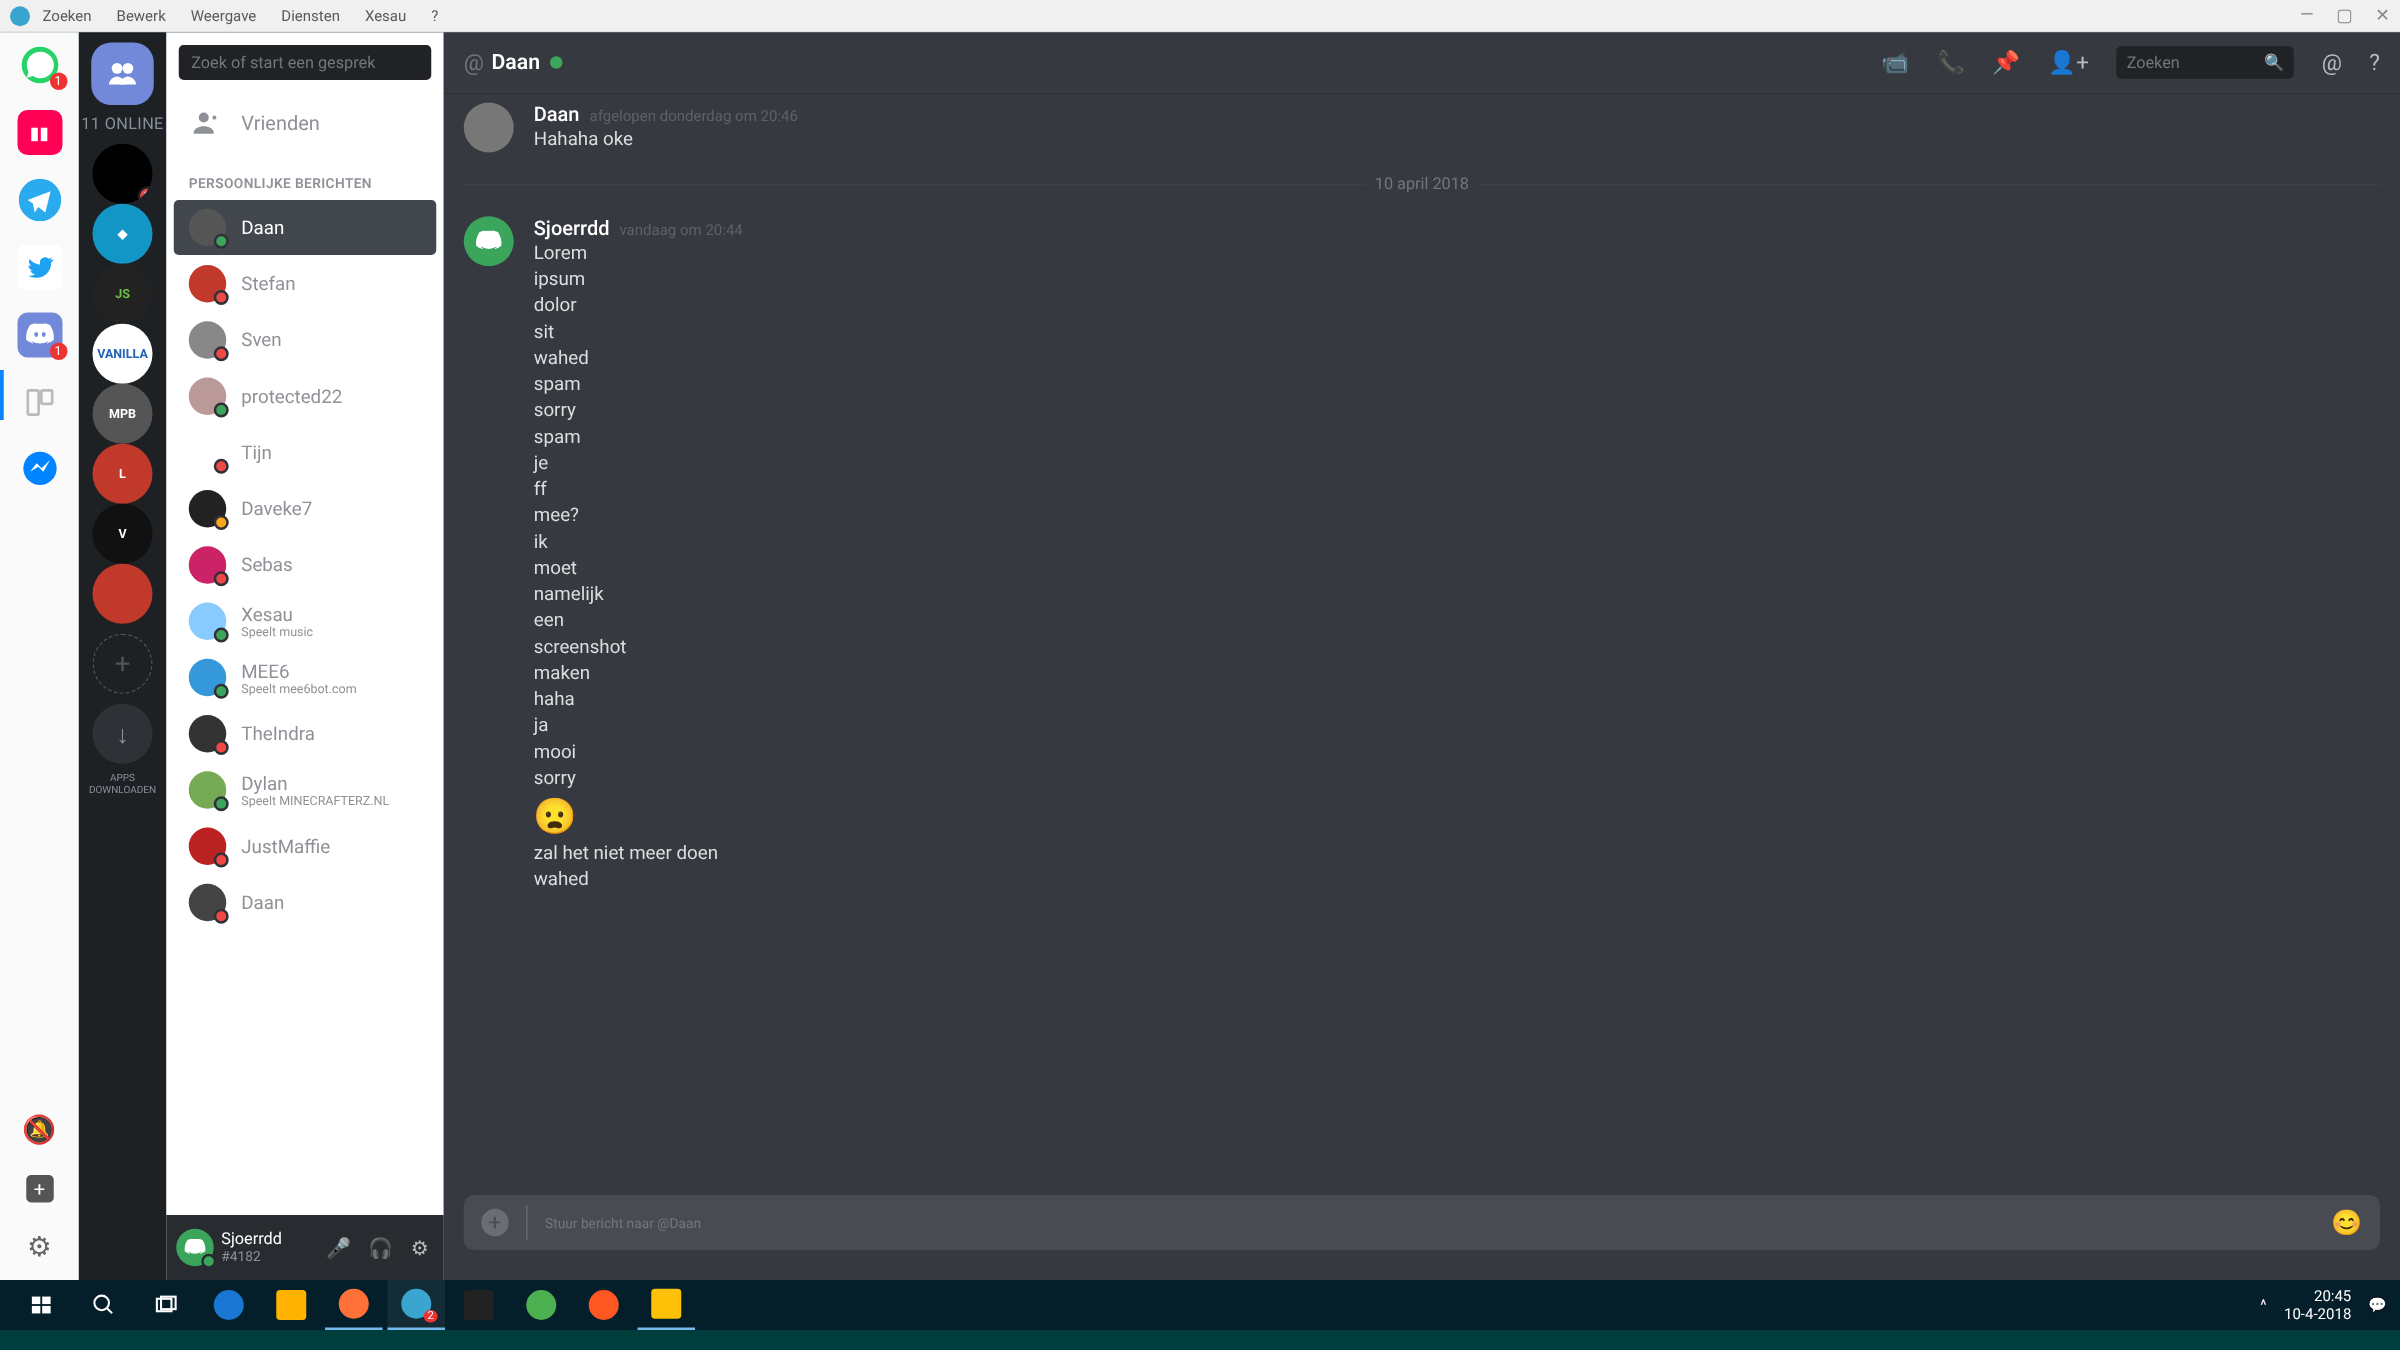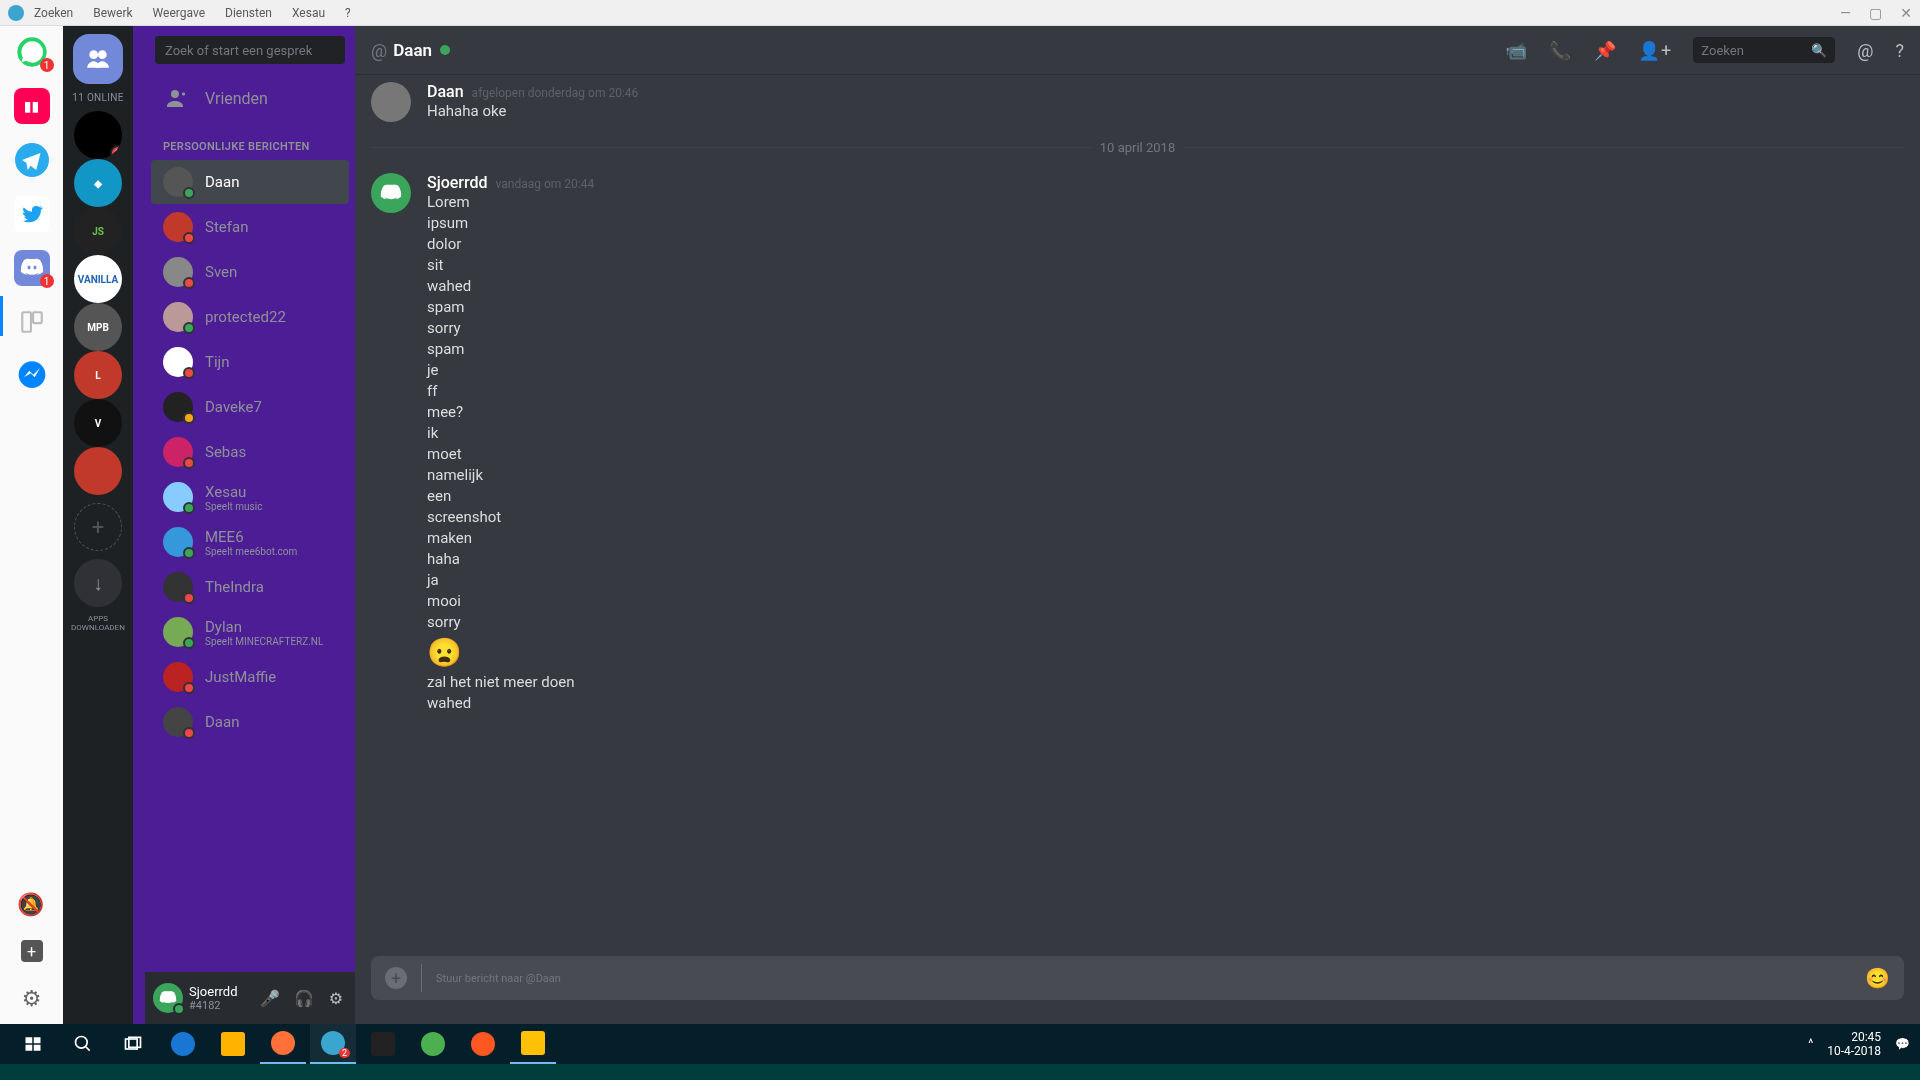--- a/index.html
+++ b/index.html
@@ -15,28 +15,28 @@
 .app-rail { width: 63px; background: #fafafa; display: flex; flex-direction: column; align-items: center; padding: 8px 0; gap: 18px; position: relative; }
 .app-rail .rail-icon { width: 36px; height: 36px; border-radius: 8px; display: flex; align-items: center; justify-content: center; font-size: 22px; position: relative; cursor: pointer; }
 .app-rail .badge { position: absolute; bottom: -2px; right: -4px; background: #e33; color: #fff; font-size: 10px; border-radius: 8px; min-width: 14px; height: 14px; display: flex; align-items: center; justify-content: center; padding: 0 3px; }
 .app-rail .spacer { flex: 1; }
 .app-rail .active-ind { position: absolute; left: 0; top: 270px; width: 3px; height: 40px; background: #0a84ff; }
 
 .discord-wrap { flex: 1; display: flex; background: #36393e; }
 
 .server-col { width: 70px; background: #1e2124; display: flex; flex-direction: column; align-items: center; padding: 8px 0; gap: 8px; overflow: hidden; }
 .server-col .home { width: 50px; height: 50px; background: #7289da; border-radius: 16px; display: flex; align-items: center; justify-content: center; color: #fff; }
-.server-col .status-txt { font-size: 10px; color: #87909c; text-align: left; letter-spacing: 0.3px; }
+.server-col .status-txt { font-size: 13px; color: #87909c; text-align: left; letter-spacing: 0.3px; }
 .server-col .server { width: 48px; height: 48px; border-radius: 24px; background: #2f3136; position: relative; cursor: pointer; display:flex; align-items:center; justify-content:center; color:#fff; font-size:10px; font-weight:bold; overflow:hidden; }
 .server-col .server .badge { position: absolute; bottom: -2px; right: -4px; background: #f04747; color: #fff; font-size: 10px; border-radius: 8px; min-width: 16px; height: 16px; display: flex; align-items: center; justify-content: center; border: 2px solid #1e2124; }
 .server-col .add-server { width: 48px; height: 48px; border-radius: 24px; border: 1px dashed #4f545c; display:flex;align-items:center;justify-content:center;color:#4f545c;font-size:22px; }
 .server-col .dl { width: 48px; height: 48px; border-radius: 24px; background:#2f3136; display:flex;align-items:center;justify-content:center;color:#8a8e94;font-size:20px; }
 .server-col .dl-txt { font-size: 8px; color: #87909c; text-align:center; line-height:1.1; }
 
-.dm-col { width: 222px; background: #4c1d95; display: flex; flex-direction: column; padding-left: 12px; }
+.dm-col { width: 222px; background: #ffffff; display: flex; flex-direction: column; }
 .dm-col .search-wrap { padding: 10px 10px; }
 .dm-col .search { width: 100%; height: 28px; background: #202225; border: none; border-radius: 4px; padding: 0 10px; color: #b9bbbe; font-size: 13px; outline: none; }
 .dm-col .friends { display: flex; align-items: center; gap: 18px; padding: 12px 18px; color: #8e9297; cursor: pointer; }
 .dm-col .friends svg { width: 24px; height: 24px; }
 .dm-col .section-hdr { padding: 18px 18px 6px; font-size: 11px; font-weight: 600; color: #8e9297; letter-spacing: 0.3px; }
 .dm-col .dm-list { flex: 1; overflow-y: hidden; }
 .dm-col .dm { display: flex; align-items: center; gap: 12px; padding: 7px 12px; margin: 1px 6px; border-radius: 4px; cursor: pointer; color: #8e9297; }
 .dm-col .dm.active { background: #42464d; color: #fff; }
 .dm-col .dm .av { width: 30px; height: 30px; border-radius: 50%; background: #555; position: relative; flex-shrink: 0; display:flex;align-items:center;justify-content:center;font-size:14px;color:#fff; }
 .dm-col .dm .av .st { position: absolute; bottom: -2px; right: -2px; width: 12px; height: 12px; border-radius: 50%; border: 2px solid #2f3136; }

